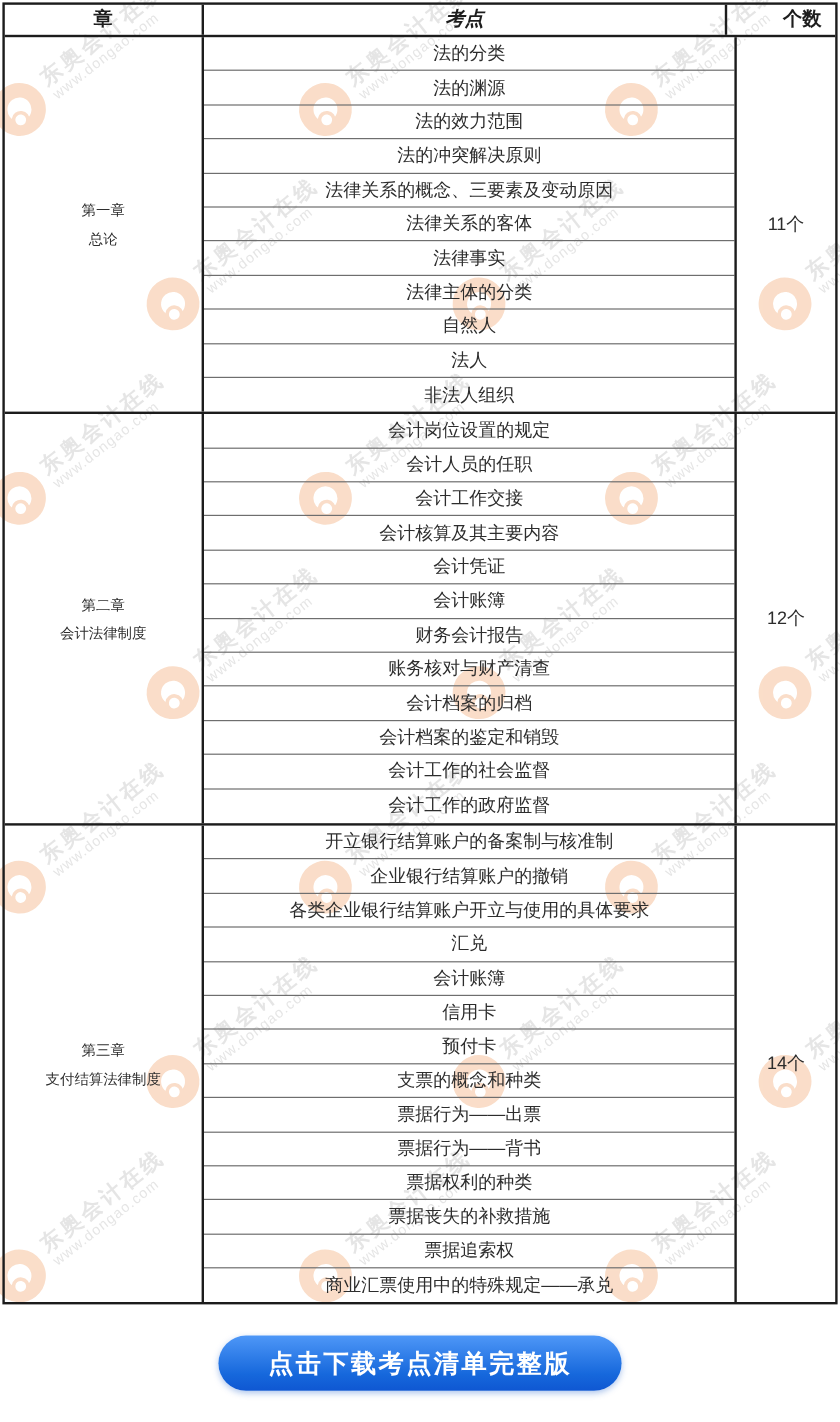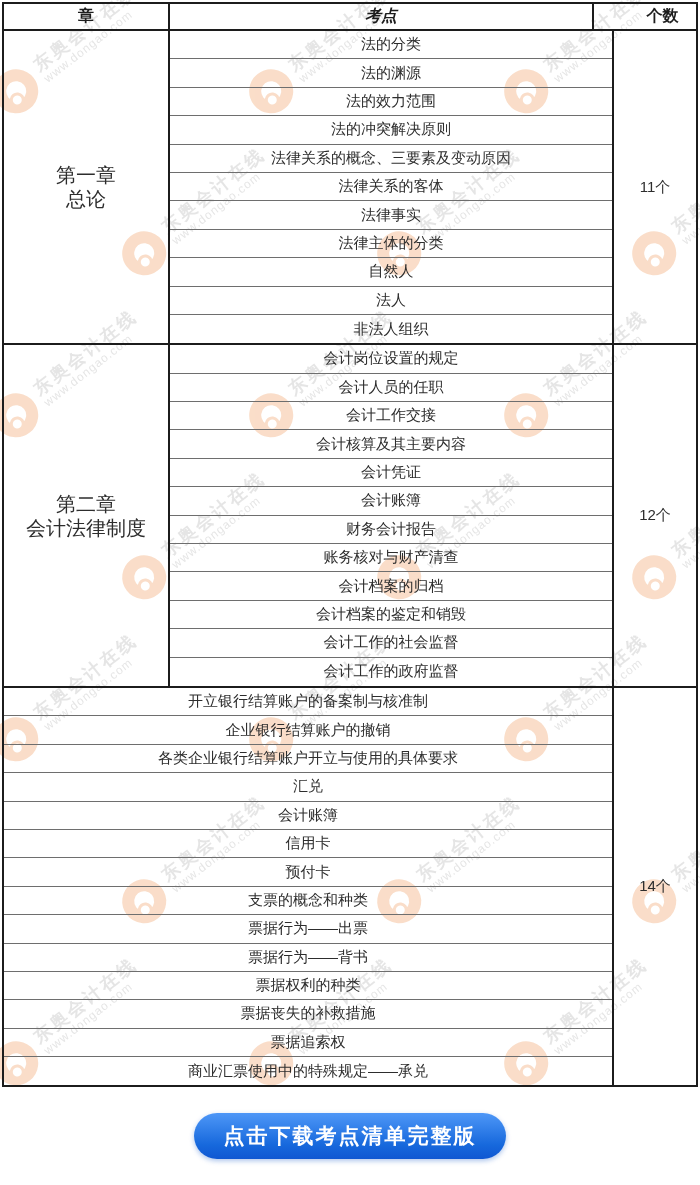--- a/index.html
+++ b/index.html
@@ -39,44 +39,44 @@
     border:2px solid #1c1c1c;
     background:transparent;
   }
   .thead { display:flex; height:27px; border-bottom:2px solid #1c1c1c; }
   .th {
     display:flex; align-items:center; justify-content:center;
     font-size:16px; font-weight:bold; color:#1d1d1d;
   }
   .col-chapter { width:166px; border-right:2px solid #1c1c1c; }
   .col-topics  { flex:1;font-style:italic; }
-  .col-count   { width:104px; border-left:2px solid #1c1c1c;padding-left:35px; }
+  .col-count   { width:92px; border-left:2px solid #1c1c1c;padding-left:35px; }
 
   .section { display:flex; }
   .section + .section { border-top:2px solid #1c1c1c; }
   .chapter-cell {
     width:166px; border-right:2px solid #1c1c1c;
     display:flex; flex-direction:column; align-items:center; justify-content:center;
-    font-size:20px; line-height:24px;
+    font-size:12px; line-height:24px;
   }
   .topics { flex:1; display:flex; flex-direction:column; }
   .row {
     height:28.4px; display:flex; align-items:center; justify-content:center;
     font-size:15px; border-bottom:1px solid #6e6e6e;
   }
   .topics .row:last-child { border-bottom:none; }
   .count-cell {
     width:84px; border-left:2px solid #1c1c1c;
     display:flex; align-items:center; justify-content:center; font-size:15px;
   }
 
   
   .btn-wrap { position:relative; z-index:1; display:flex; justify-content:center; margin-top:26px; }
   .dl-btn {
-    width:312px; height:46px; border:none; border-radius:23px;
+    width:336px; height:46px; border:none; border-radius:23px;
     background:linear-gradient(180deg,#4e97f7 0%, var(--btn-color,#1668dc) 70%, #0f57d2 100%);
     color:#ffffff; font-size:21px; font-weight:bold; letter-spacing:2px;
     font-family:"Liberation Sans","DejaVu Sans",sans-serif;
     cursor:pointer; box-shadow:0 2px 5px rgba(20,90,200,.35);
   }
 </style>
 </head>
 <body>
 
 <div class="page">
@@ -274,20 +274,24 @@
         <div class="row">账务核对与财产清查</div>
         <div class="row">会计档案的归档</div>
         <div class="row">会计档案的鉴定和销毁</div>
         <div class="row">会计工作的社会监督</div>
         <div class="row">会计工作的政府监督</div>
       </div>
       <div class="count-cell">12个</div>
     </div>
 
     <div class="section">
+      <div class="chapter-cell">
+        <div>第三章</div>
+        <div>支付结算法律制度</div>
+      </div>
       <div class="topics">
         <div class="row">开立银行结算账户的备案制与核准制</div>
         <div class="row">企业银行结算账户的撤销</div>
         <div class="row">各类企业银行结算账户开立与使用的具体要求</div>
         <div class="row">汇兑</div>
         <div class="row">会计账簿</div>
         <div class="row">信用卡</div>
         <div class="row">预付卡</div>
         <div class="row">支票的概念和种类</div>
         <div class="row">票据行为——出票</div>

